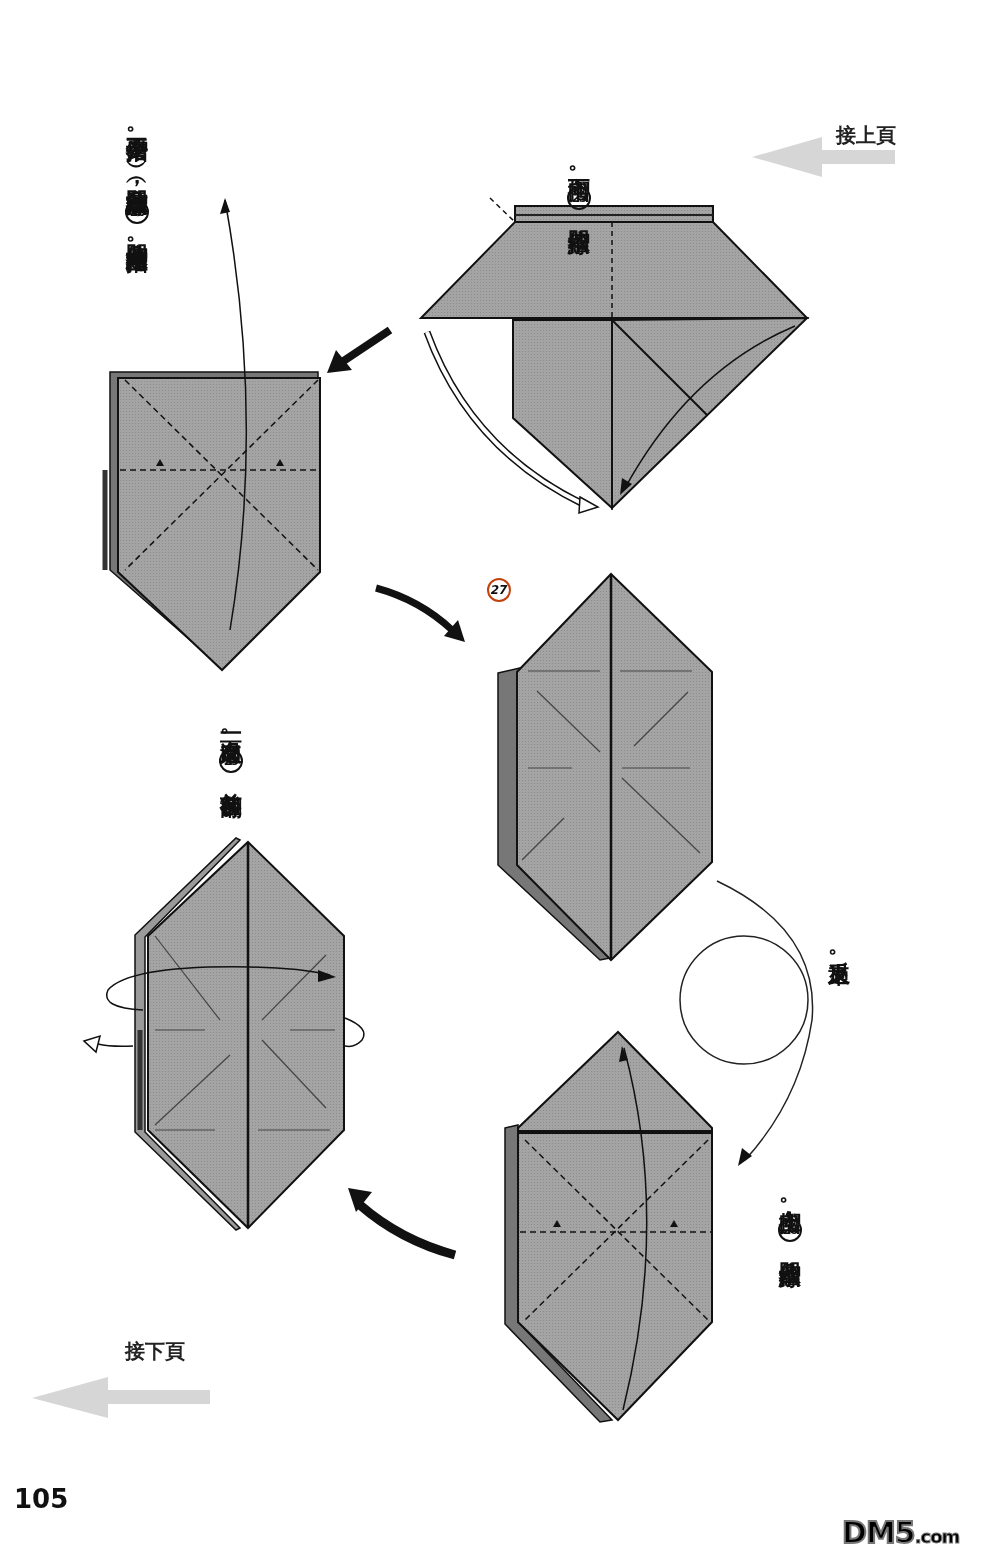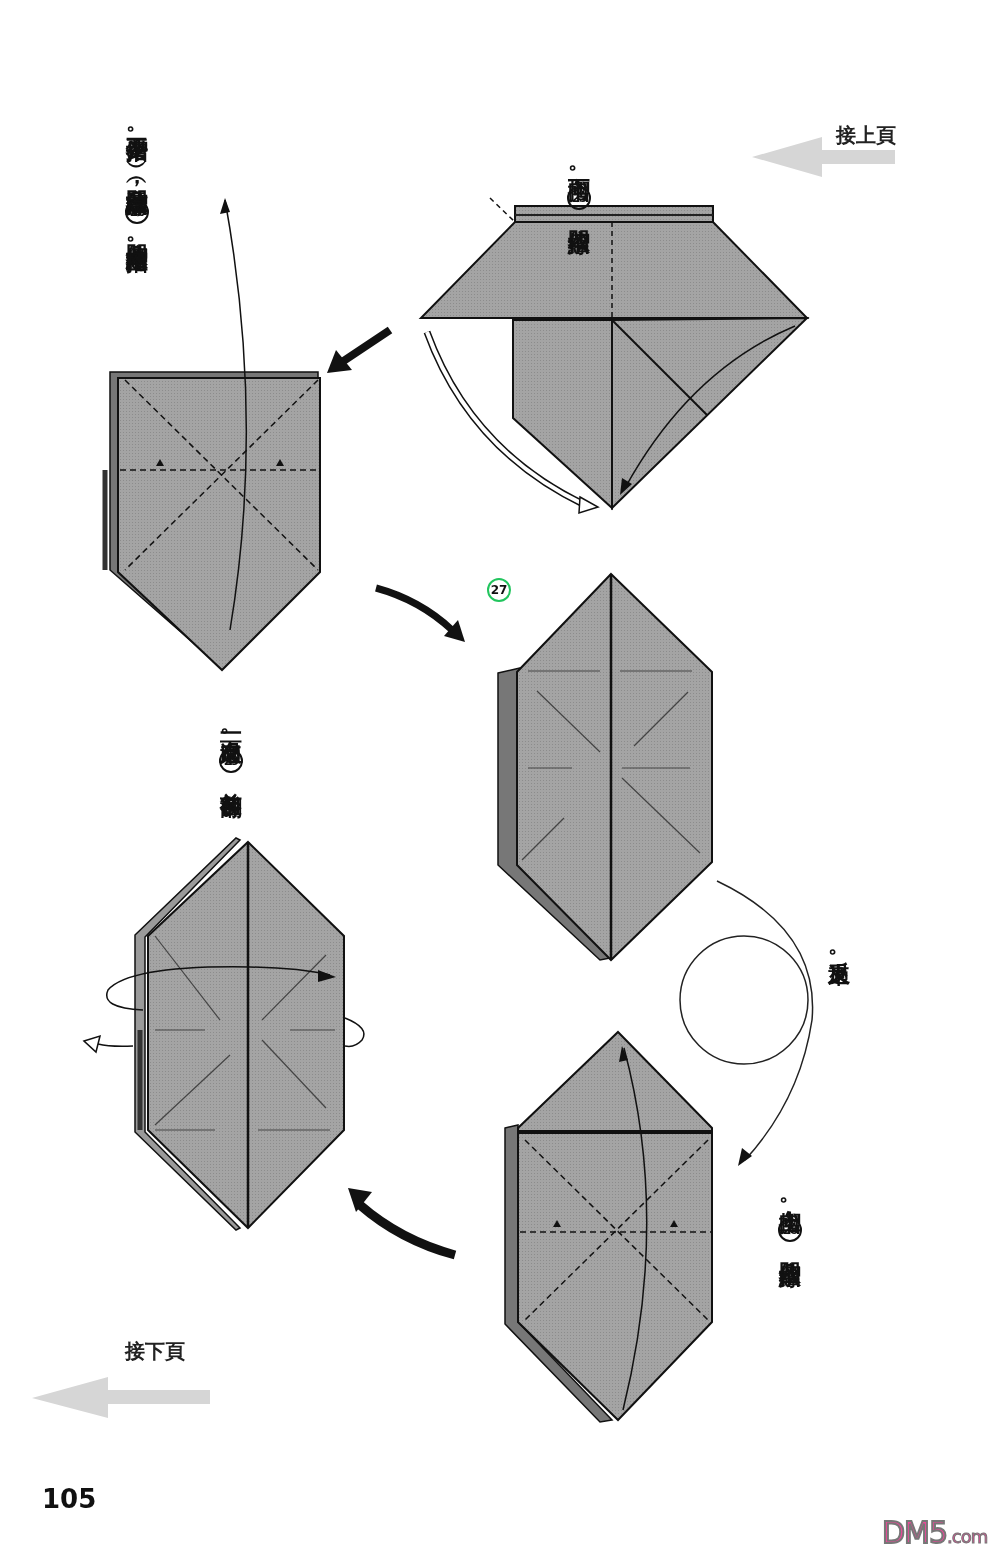--- a/index.html
+++ b/index.html
@@ -8,27 +8,27 @@
   .diagram-layer { position: absolute; left: 0; top: 0; width: 1000px; height: 1567px; }
   .vtext { position: absolute; writing-mode: vertical-rl; font-weight: bold;
            font-size: 22px; line-height: 26px; letter-spacing: 1px; color: #111;
            font-family: "DejaVu Sans", sans-serif; }
   .step-num { display: inline-block; writing-mode: horizontal-tb; width: 20px; height: 20px;
               border: 2px solid #111; border-radius: 50%; font-size: 12px; line-height: 20px;
               text-align: center; font-weight: bold; margin-bottom: 2px; letter-spacing: -1px; }
   .htext { position: absolute; font-size: 20px; font-weight: bold; color: #222;
            font-family: "DejaVu Sans", sans-serif; }
   .page-number { position: absolute; left: 14px; top: 1484px; font-size: 26px; font-weight: bold;
-                 font-family: "DejaVu Sans", sans-serif; color: #111; margin-left: 28px; }
+                 font-family: "DejaVu Sans", sans-serif; color: #111; }
   .watermark { position: absolute; left: 842px; top: 1515px; font-family: "DejaVu Sans", sans-serif;
-               font-weight: normal; color: #ec4899; font-size: 30px; letter-spacing: -1px; margin-left: 40px;
+               font-weight: bold; color: #000000; font-size: 30px; letter-spacing: -1px;
                -webkit-text-stroke: 2px #777; }
   .watermark small { font-size: 18px; -webkit-text-stroke: 1px #777; }
-  .circled27 { position: absolute; left: 487px; top: 578px; width: 20px; height: 20px; border: 2px solid #22c55e;
-               border-radius: 50%; font-size: 12px; line-height: 20px; text-align: center; font-weight: bold; }
+  .circled27 { position: absolute; left: 487px; top: 578px; width: 20px; height: 20px; border: 2px solid #c2410c;
+               border-radius: 50%; font-size: 12px; line-height: 20px; text-align: center; font-weight: bold; font-style: italic; }
 </style>
 </head>
 <body>
 
 <svg class="diagram-layer" viewBox="0 0 1000 1567" xmlns="http://www.w3.org/2000/svg">
   <defs>
     <pattern id="halftone" width="3" height="3" patternUnits="userSpaceOnUse">
       <rect width="3" height="3" fill="#a4a4a4"></rect>
       <rect width="1" height="1" fill="#8c8c8c"></rect>
     </pattern>

